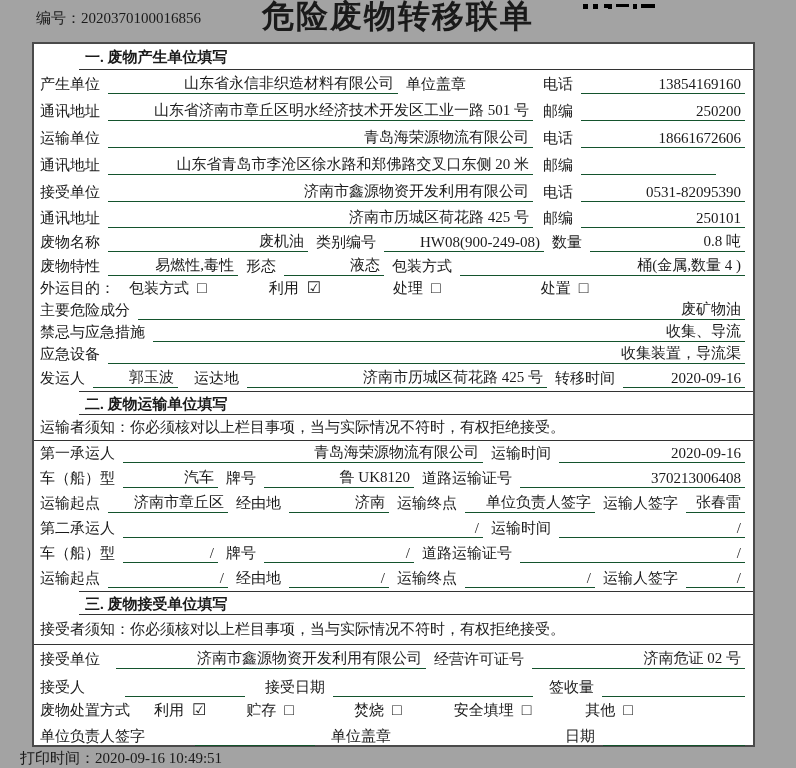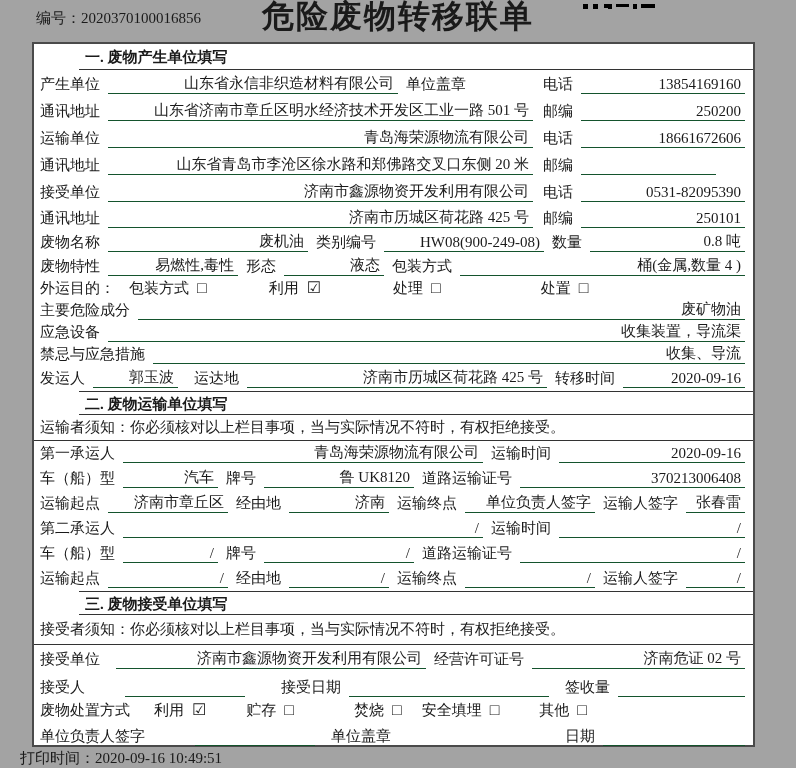--- a/index.html
+++ b/index.html
@@ -40,21 +40,21 @@
   .opt{white-space:nowrap;flex:none;}
   .box{margin-left:8px;font-size:16px;}
   
   .w85{width:85px;} .w95{width:95px;} .w100{width:100px;}
   .w120{width:120px;} .w130{width:130px;} .w135{width:135px;} .w150{width:150px;}
   .w160{width:160px;} .w200{width:200px;} .w290{width:290px;} .w300{width:300px;}
   .w310{width:310px;} .w360{width:360px;}
   
   .h22{height:22px;} .h23{height:23px;} .h24{height:24px;} .h25{height:25px;}
   .h26{height:26px;} .h27{height:27px;} .h28{height:28px;} .h30{height:30px;}
-  .ml8{margin-left:8px;} .ml16{margin-left:16px;} .ml20{margin-left:36px;}
+  .ml8{margin-left:8px;} .ml16{margin-left:16px;} .ml20{margin-left:20px;}
   .sp150{width:150px;flex:none;}
   
   #print-line{position:absolute;left:20px;top:749px;white-space:nowrap;font-size:15px;}
 </style>
 </head>
 <body>
 
 <div id="page">
 
   <div id="hdr">
@@ -174,27 +174,27 @@
         <span>处置</span><span class="box">□</span>
       </span>
     </div>
 
     <div class="row h22">
       <span class="lbl">主要危险成分</span>
       <span class="ul fill">废矿物油</span>
     </div>
 
     <div class="row h22">
+      <span class="lbl">禁忌与应急措施</span>
+      <span class="ul fill">收集、导流</span>
+    </div>
+
+    <div class="row h22">
       <span class="lbl">应急设备</span>
       <span class="ul fill">收集装置，导流渠</span>
-    </div>
-
-    <div class="row h22">
-      <span class="lbl">禁忌与应急措施</span>
-      <span class="ul fill">收集、导流</span>
     </div>
 
     <div class="row h24">
       <span class="lbl">发运人</span>
       <span class="ul w85">郭玉波</span>
       <span class="lbl ml16">运达地</span>
       <span class="ul w300">济南市历城区荷花路 425 号</span>
       <span class="lbl ml8">转移时间</span>
       <span class="ul fill">2020-09-16</span>
     </div>
@@ -276,24 +276,24 @@
     </div>
 
     <div class="row h23">
       <span class="lbl" style="margin-right:24px;">废物处置方式</span>
       <span class="opt" style="margin-right:40px;">
         <span>利用</span><span class="box">☑</span>
       </span>
       <span class="opt" style="margin-right:60px;">
         <span>贮存</span><span class="box">□</span>
       </span>
-      <span class="opt" style="margin-right:20px;">
+      <span class="opt" style="margin-right:52px;">
         <span>焚烧</span><span class="box">□</span>
       </span>
-      <span class="opt" style="margin-right:40px;">
+      <span class="opt" style="margin-right:54px;">
         <span>安全填埋</span><span class="box">□</span>
       </span>
       <span class="opt">
         <span>其他</span><span class="box">□</span>
       </span>
     </div>
 
     <div class="row h26">
       <span class="lbl" style="margin-right:50px;">单位负责人签字</span>
       <span class="ul w120"></span>

